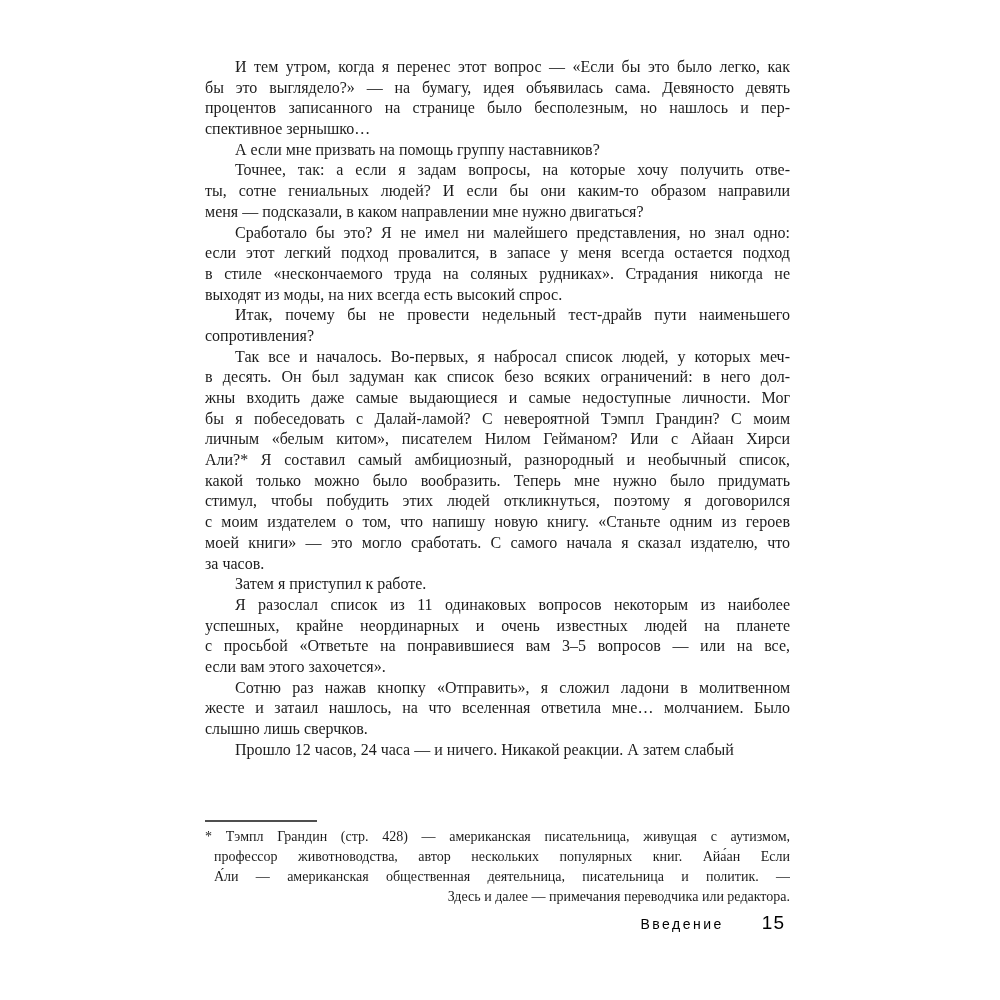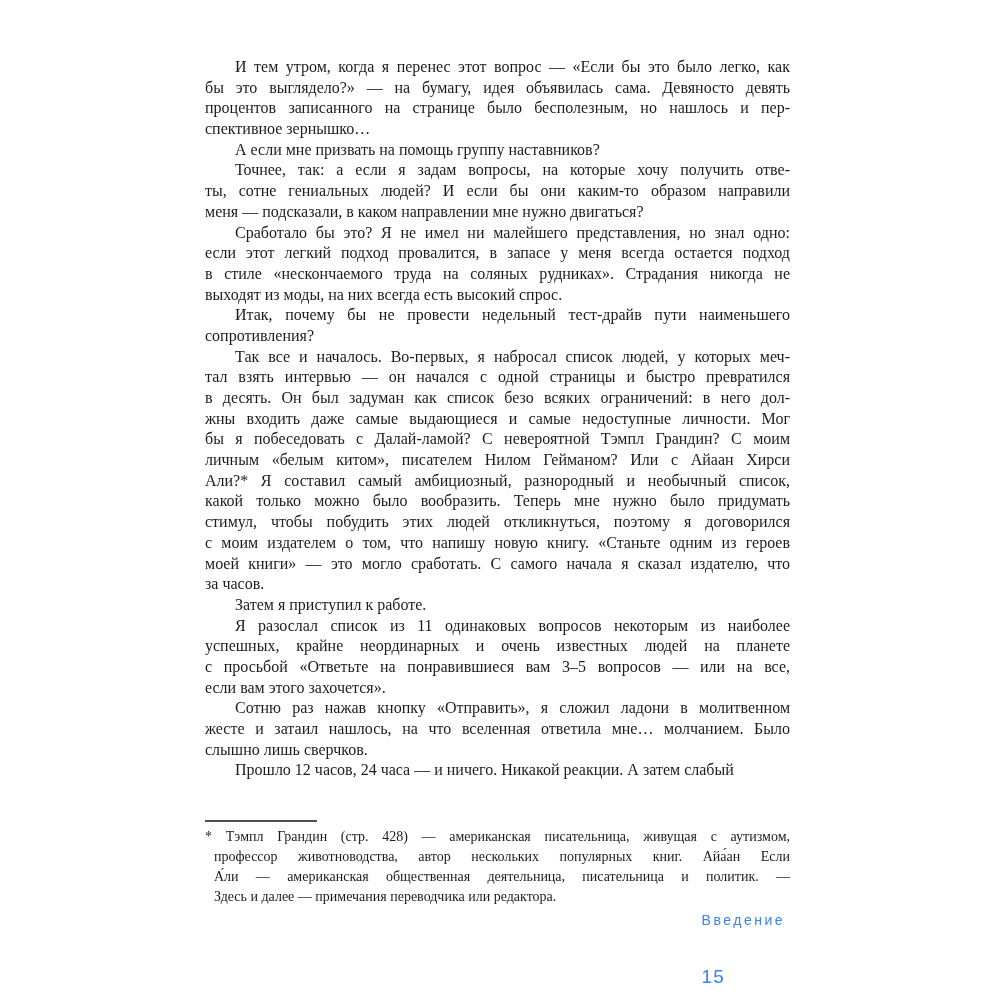--- a/index.html
+++ b/index.html
@@ -46,33 +46,32 @@
     top: 820px;
     width: 585px;
     font-size: 14px;
     line-height: 20px;
   }
   .fn-divider {
     width: 112px;
     border-top: 2px solid #4f4f4f;
     margin-bottom: 5px;
   }
-  .footnote .tline { height: 20px; }
+  .footnote .tline { height: 20px; text-align: right; }
   .footnote .tline.hang { padding-left: 9px; }
 
   .footer {
     position: absolute;
     top: 912px;
     right: 215px;
     display: flex;
     align-items: baseline;
     gap: 38px;
     font-family: "Liberation Sans", "DejaVu Sans", sans-serif;
-    color: #3b82f6;
-    flex-direction: column;
+    color: #000000;
   }
   .running-title {
     font-size: 14px;
     letter-spacing: 2.5px;
   }
   .page-number {
     font-size: 19px;
     letter-spacing: 1px;
   }
 </style>
@@ -89,21 +88,20 @@
       <div class="tline indent just"><span>Точнее, так: а если я задам вопросы, на которые хочу получить отве-</span></div>
       <div class="tline just"><span>ты, сотне гениальных людей? И если бы они каким-то образом направили</span></div>
       <div class="tline"><span>меня — подсказали, в каком направлении мне нужно двигаться?</span></div>
       <div class="tline indent just"><span>Сработало бы это? Я не имел ни малейшего представления, но знал одно:</span></div>
       <div class="tline just"><span>если этот легкий подход провалится, в запасе у меня всегда остается подход</span></div>
       <div class="tline just"><span>в стиле «нескончаемого труда на соляных рудниках». Страдания никогда не</span></div>
       <div class="tline"><span>выходят из моды, на них всегда есть высокий спрос.</span></div>
       <div class="tline indent just"><span>Итак, почему бы не провести недельный тест-драйв пути наименьшего</span></div>
       <div class="tline"><span>сопротивления?</span></div>
       <div class="tline indent just"><span>Так все и началось. Во-первых, я набросал список людей, у которых меч-</span></div>
-      <div class="tline just"><span>тал взять интервью — он начался с одной страницы и быстро превратился</span></div>
       <div class="tline just"><span>в десять. Он был задуман как список безо всяких ограничений: в него дол-</span></div>
       <div class="tline just"><span>жны входить даже самые выдающиеся и самые недоступные личности. Мог</span></div>
       <div class="tline just"><span>бы я побеседовать с Далай-ламой? С невероятной Тэмпл Грандин? С моим</span></div>
       <div class="tline just"><span>личным «белым китом», писателем Нилом Гейманом? Или с Айаан Хирси</span></div>
       <div class="tline just"><span>Али?* Я составил самый амбициозный, разнородный и необычный список,</span></div>
       <div class="tline just"><span>какой только можно было вообразить. Теперь мне нужно было придумать</span></div>
       <div class="tline just"><span>стимул, чтобы побудить этих людей откликнуться, поэтому я договорился</span></div>
       <div class="tline just"><span>с моим издателем о том, что напишу новую книгу. «Станьте одним из героев</span></div>
       <div class="tline just"><span>моей книги» — это могло сработать. С самого начала я сказал издателю, что</span></div>
       <div class="tline"><span>за часов.</span></div>

